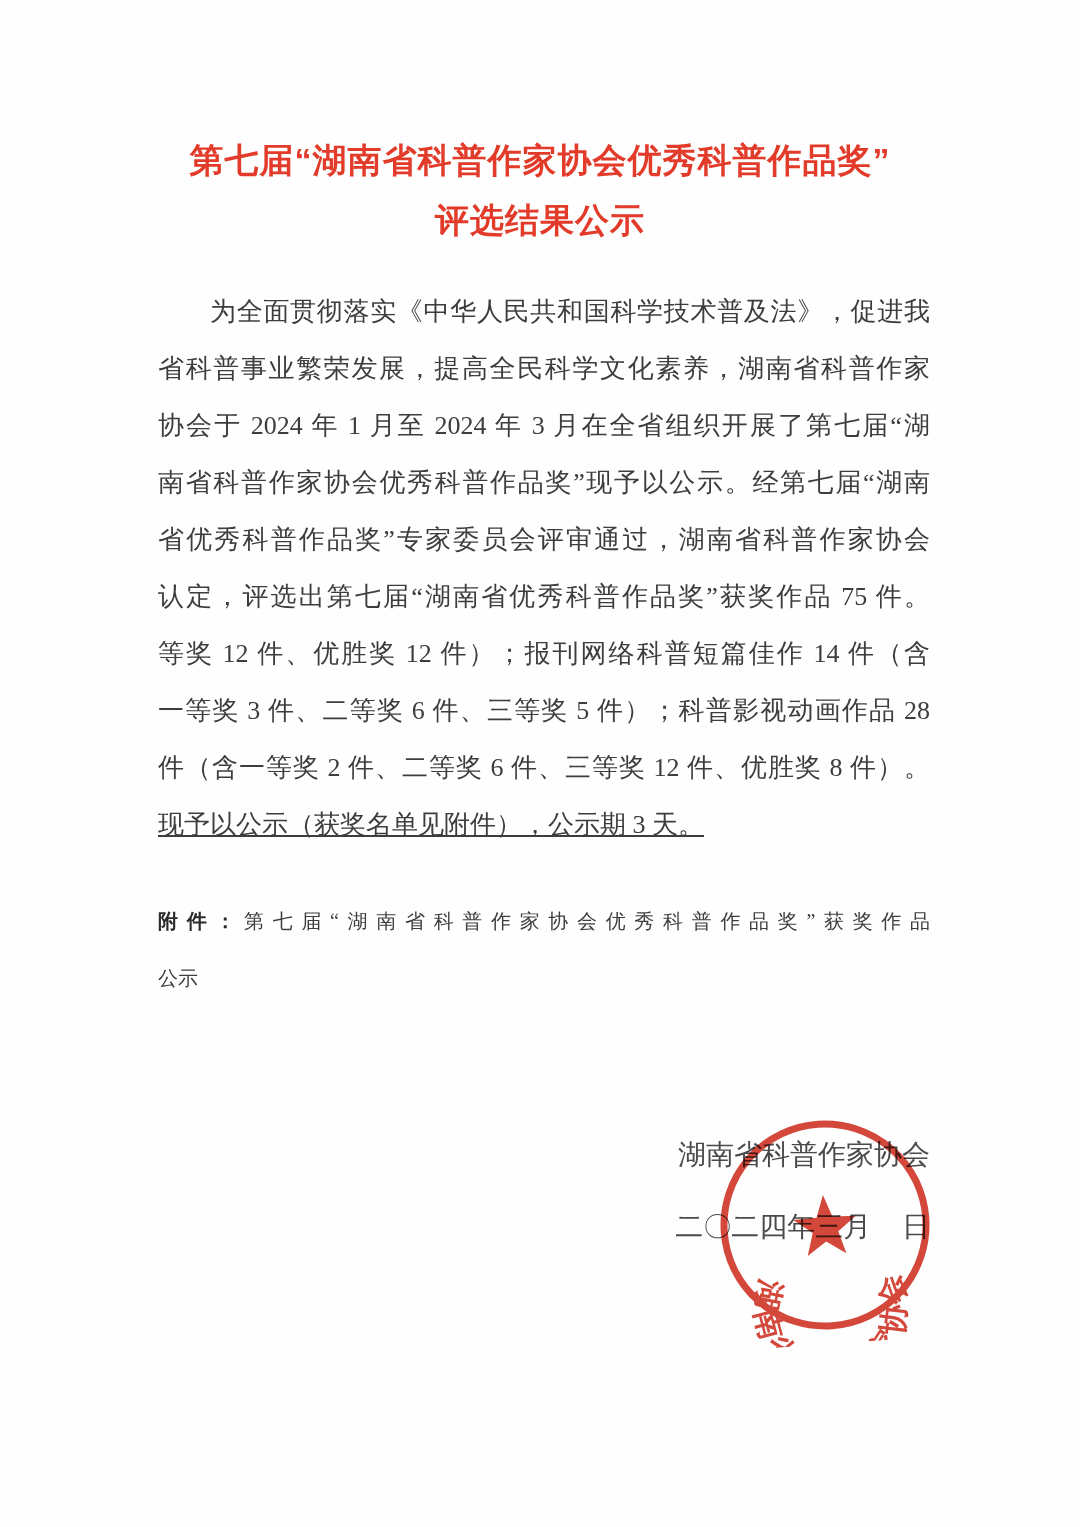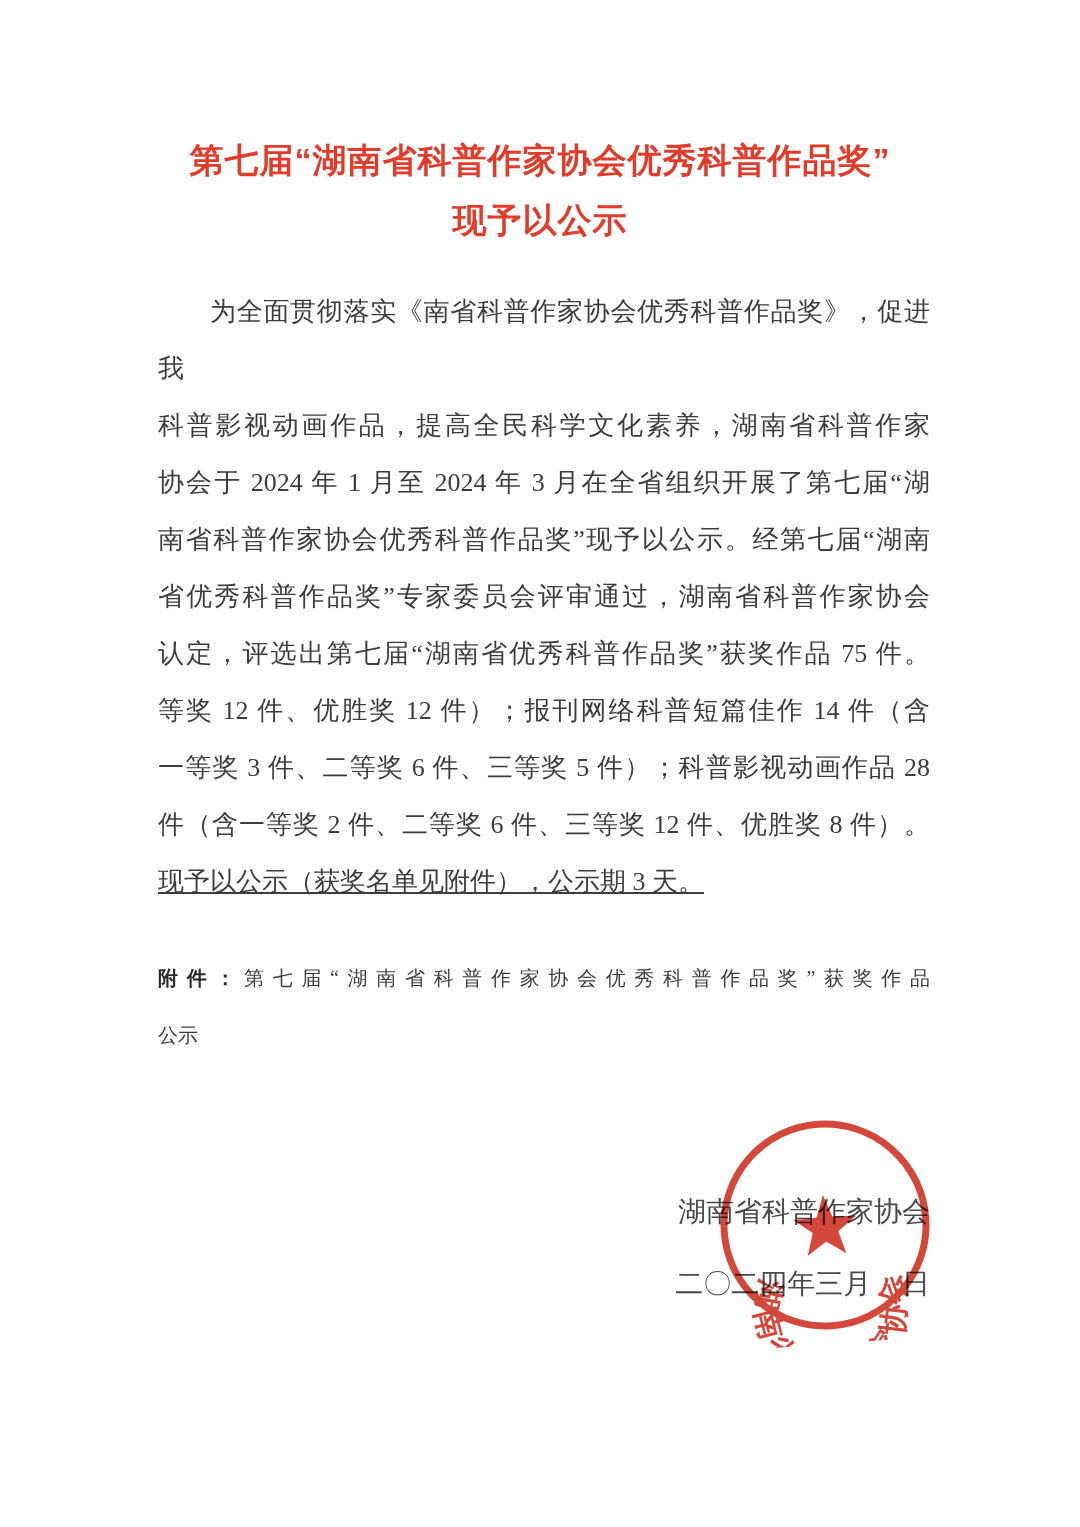--- a/index.html
+++ b/index.html
@@ -66,26 +66,26 @@
     letter-spacing:4px;
   }
 </style>
 </head>
 <body>
 
 <div class="page">
 
   <div class="title-block">
     <div>第七届“湖南省科普作家协会优秀科普作品奖”</div>
-    <div>现予以公示</div>
+    <div>评选结果公示</div>
   </div>
 
   <div class="body-block">
-    <div class="body-line first-line">为全面贯彻落实《南省科普作家协会优秀科普作品奖》，促进我</div>
-    <div class="body-line">科普影视动画作品，提高全民科学文化素养，湖南省科普作家</div>
+    <div class="body-line first-line">为全面贯彻落实《中华人民共和国科学技术普及法》，促进我</div>
+    <div class="body-line">省科普事业繁荣发展，提高全民科学文化素养，湖南省科普作家</div>
     <div class="body-line">协会于 2024 年 1 月至 2024 年 3 月在全省组织开展了第七届“湖</div>
     <div class="body-line">南省科普作家协会优秀科普作品奖”现予以公示。经第七届“湖南</div>
     <div class="body-line">省优秀科普作品奖”专家委员会评审通过，湖南省科普作家协会</div>
     <div class="body-line">认定，评选出第七届“湖南省优秀科普作品奖”获奖作品 75 件。</div>
     <div class="body-line">等奖 12 件、优胜奖 12 件）；报刊网络科普短篇佳作 14 件（含</div>
     <div class="body-line">一等奖 3 件、二等奖 6 件、三等奖 5 件）；科普影视动画作品 28</div>
     <div class="body-line">件（含一等奖 2 件、二等奖 6 件、三等奖 12 件、优胜奖 8 件）。</div>
     <div class="body-line para-end">现予以公示（获奖名单见附件），公示期 3 天。</div>
   </div>
 

